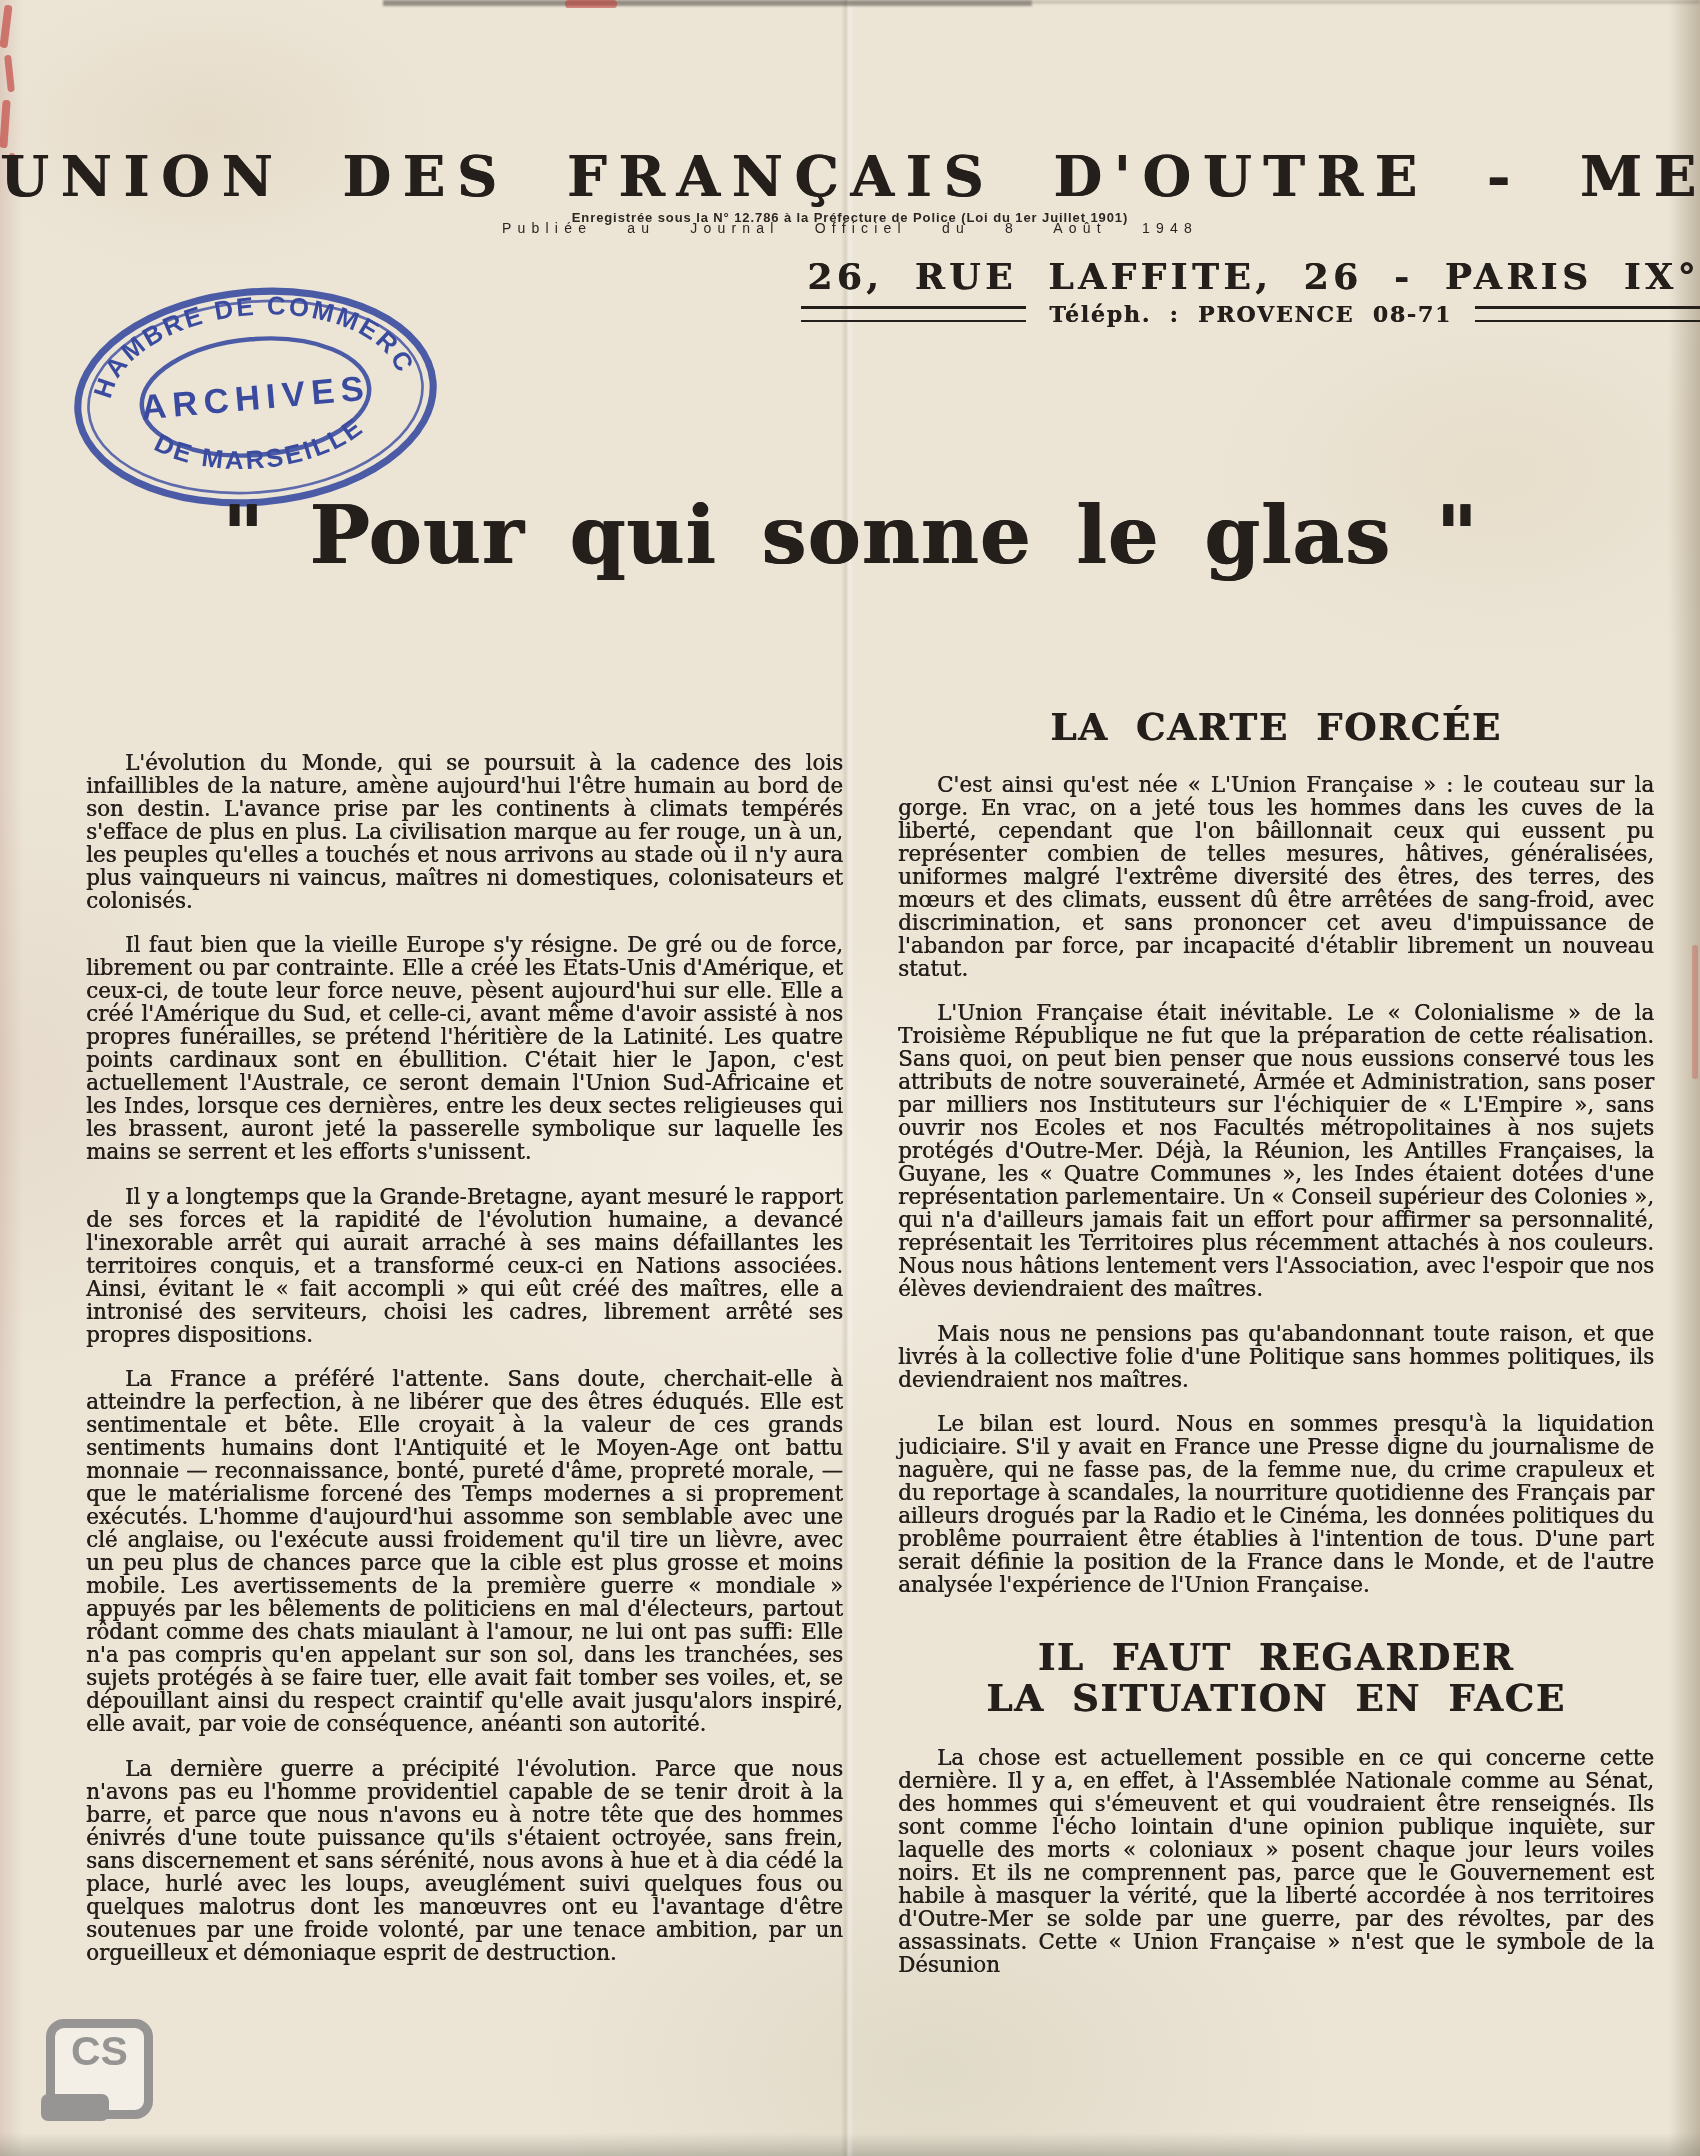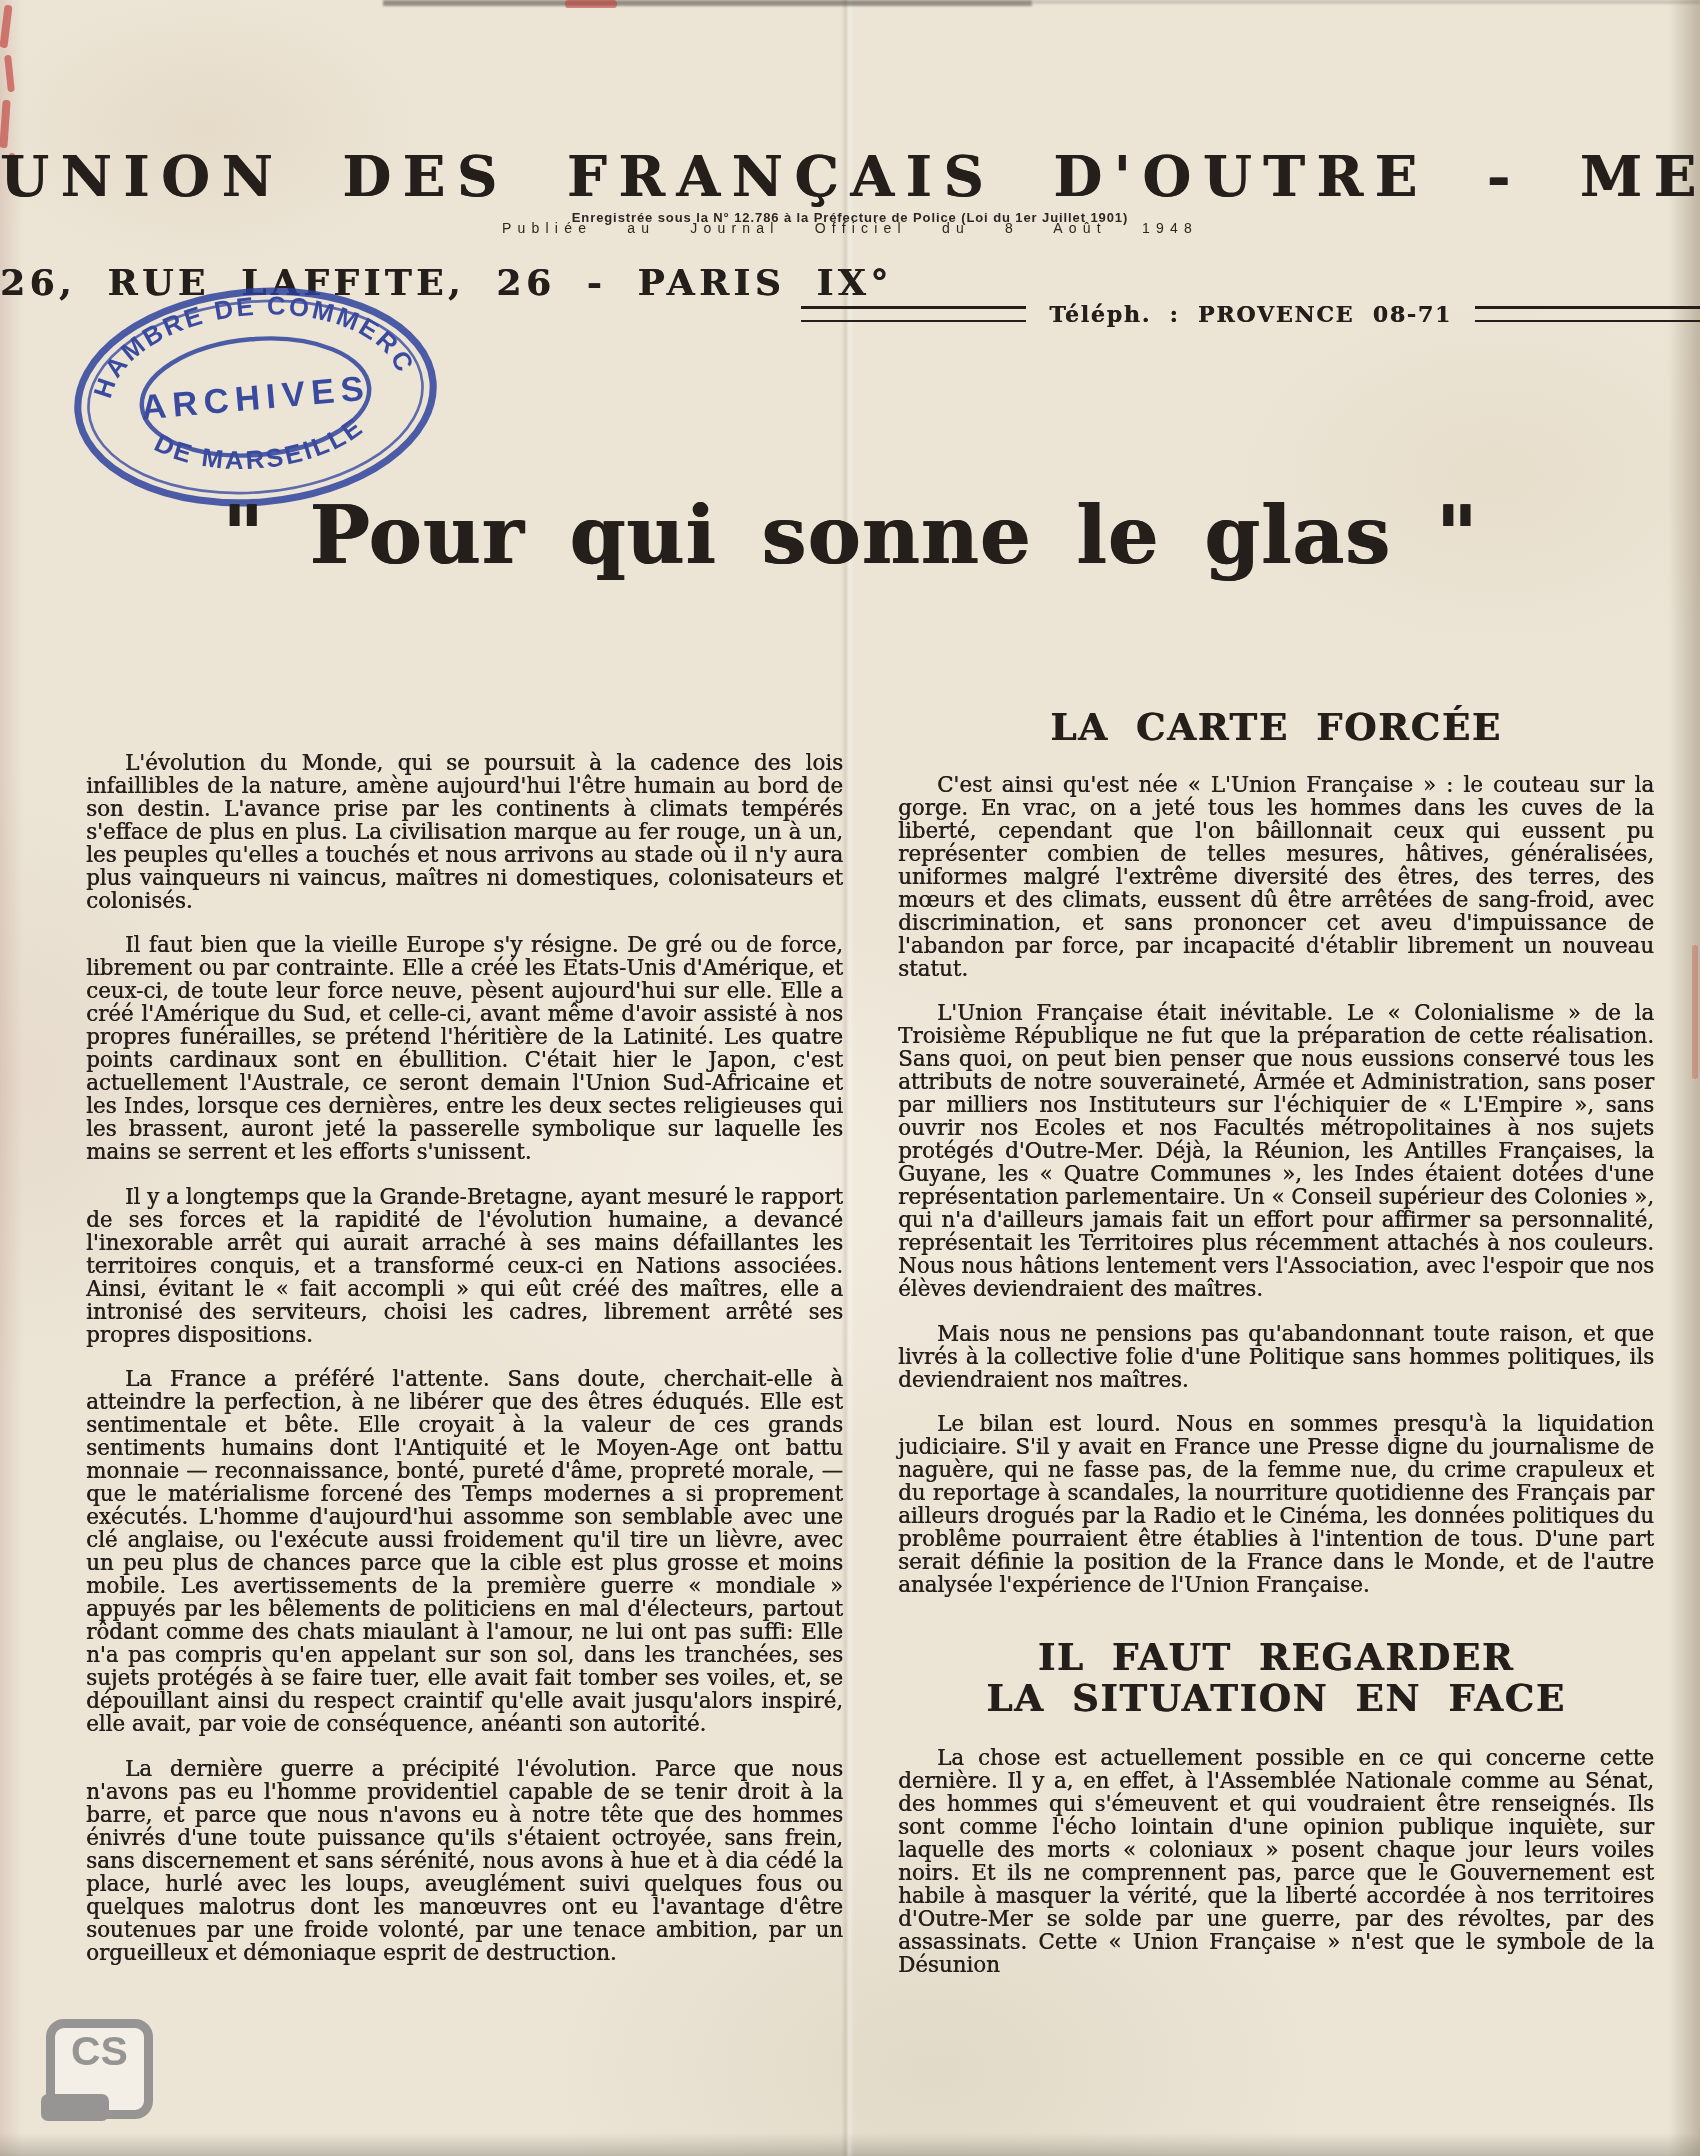--- a/index.html
+++ b/index.html
@@ -15,21 +15,21 @@
     font-family:"DejaVu Serif", serif;color:#241f1b;
   }
   
   .masthead-title{position:absolute;top:105px;left:0;width:100%;text-align:center;
     font-size:56px;font-weight:bold;letter-spacing:11.6px;word-spacing:27px;white-space:nowrap;
     text-shadow:0.6px 0 0 currentColor;}
   .reg1{position:absolute;top:210px;left:0;width:100%;text-align:center;
     font-family:"Liberation Sans",sans-serif;font-weight:bold;font-size:13px;letter-spacing:0.9px;color:#2a2520;}
   .reg2{position:absolute;top:220px;left:0;width:100%;text-align:center;
     font-family:"Liberation Sans",sans-serif;font-weight:normal;font-size:14px;letter-spacing:6.2px;word-spacing:25px;color:#2a2520;}
-  .address{position:absolute;top:261px;left:0;width:100%;text-align:left;
+  .address{position:absolute;top:255px;left:0;width:100%;text-align:right;
     font-size:36px;font-weight:bold;letter-spacing:4.5px;word-spacing:14.3px;white-space:nowrap;
     text-shadow:0.5px 0 0 currentColor;}
   .phone-row{position:absolute;top:301px;left:0;width:100%;display:flex;justify-content:flex-end;align-items:center;gap:23px;}
   .dbl-rule{width:225px;height:11.6px;border-top:3.6px solid #241f1b;border-bottom:2.7px solid #241f1b;}
   .phone{font-size:22px;font-weight:bold;letter-spacing:1.8px;word-spacing:9px;white-space:nowrap;text-shadow:0.4px 0 0 currentColor;}
   
   .stamp{position:absolute;left:64px;top:282px;width:383px;height:230px;transform:rotate(-5deg);opacity:.92;}
   .stamp text{fill:#2b3f9b;font-family:"Liberation Sans",sans-serif;font-weight:bold;}
   .stamp-arc{font-size:29px;letter-spacing:3px;}
   .stamp-mid{font-size:39px;letter-spacing:7px;}

